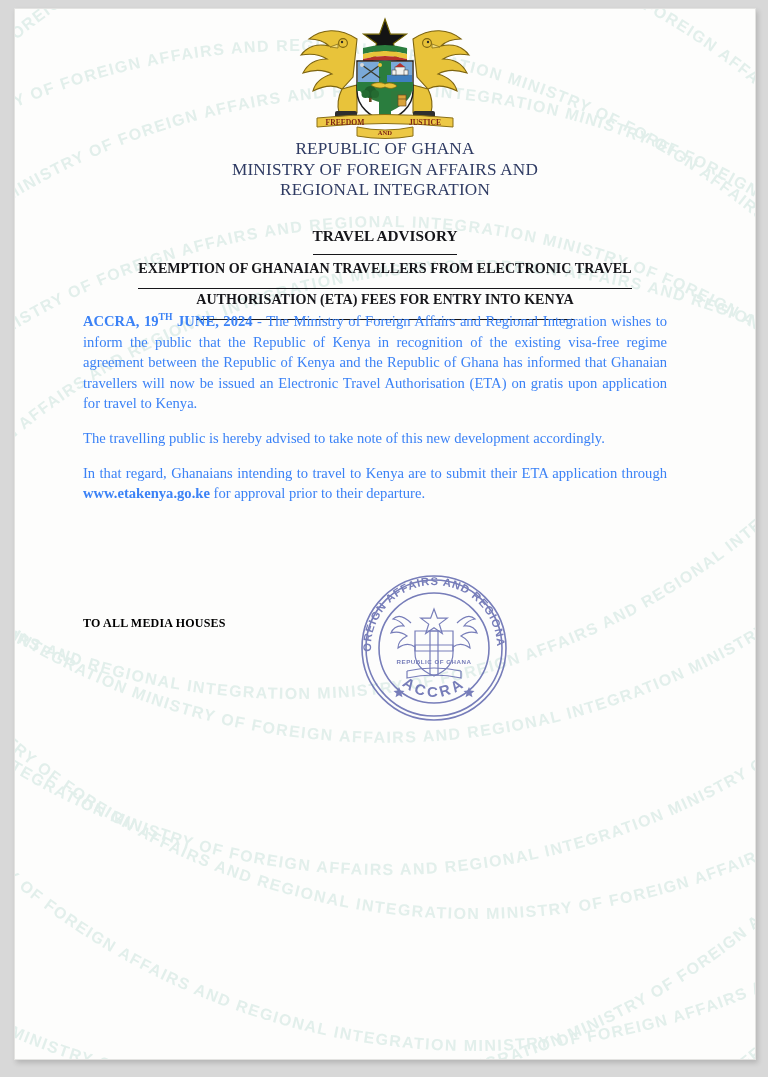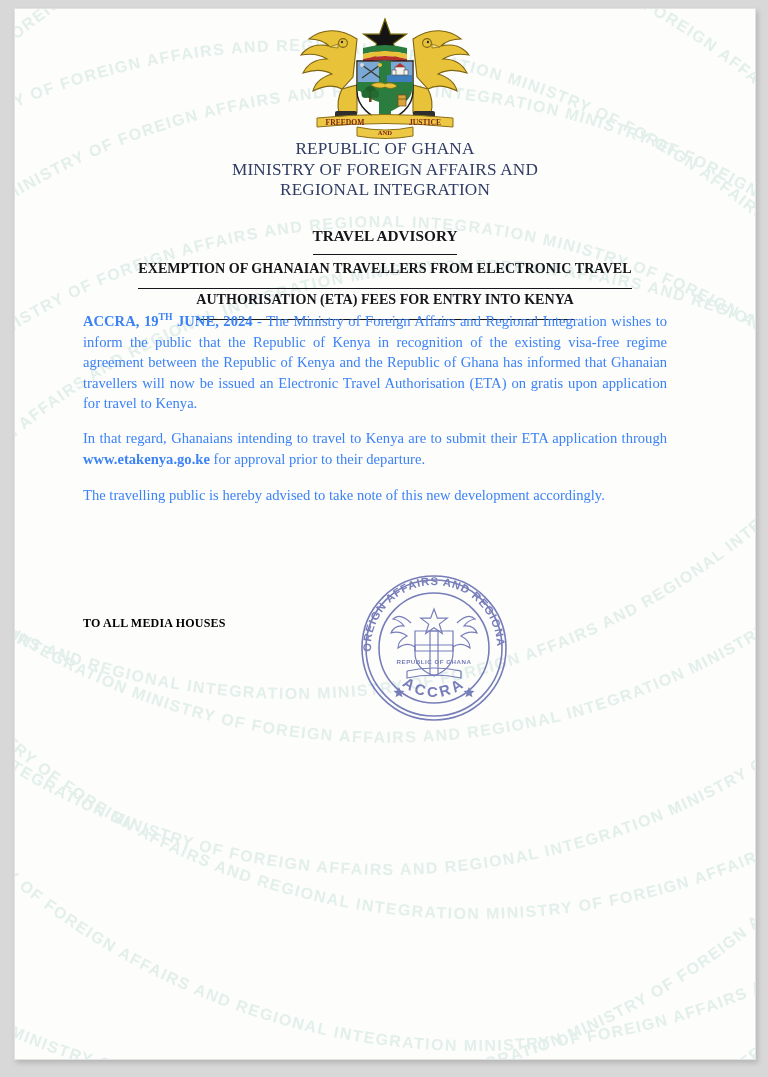--- a/index.html
+++ b/index.html
@@ -320,23 +320,23 @@
       </div>
 
       <div class="doc-subtitle">
         <span>EXEMPTION OF GHANAIAN TRAVELLERS FROM ELECTRONIC TRAVEL</span><br>
         <span>AUTHORISATION (ETA) FEES FOR ENTRY INTO KENYA</span>
       </div>
 
       <div class="body-area">
         <p class="para p1"><span class="lead"><span>ACCRA,</span>&nbsp;<span>19</span><sup>TH</sup>&nbsp;<span>JUNE, 2024</span></span><span> - </span><span>The Ministry of Foreign Affairs and Regional Integration wishes to inform the public that the Republic of Kenya in recognition of the existing visa-free regime agreement between the Republic of Kenya and the Republic of Ghana has informed that Ghanaian travellers will now be issued an Electronic Travel Authorisation (ETA) on gratis upon application for travel to Kenya.</span></p>
 
+        <p class="para last">The travelling public is hereby advised to take note of this new development accordingly.</p>
+
         <p class="para p2"><span>In that regard, Ghanaians intending to travel to Kenya are to submit their ETA application through </span><span class="strong-url">www.etakenya.go.ke</span><span> for approval prior to their departure.</span></p>
-
-        <p class="para last">The travelling public is hereby advised to take note of this new development accordingly.</p>
       </div>
 
       <div class="media-note">TO ALL MEDIA HOUSES</div>
 
       <div class="stamp">
         <svg width="166" height="166" viewBox="0 0 166 166" xmlns="http://www.w3.org/2000/svg">
           <defs>
             <path id="stampOuterPath" d="M 83,83 m -63,0 a 63,63 0 1,1 126,0"></path>
             <path id="stampBottomPath" d="M 83,83 m -49,0 a 49,49 0 1,0 98,0"></path>
           </defs>

